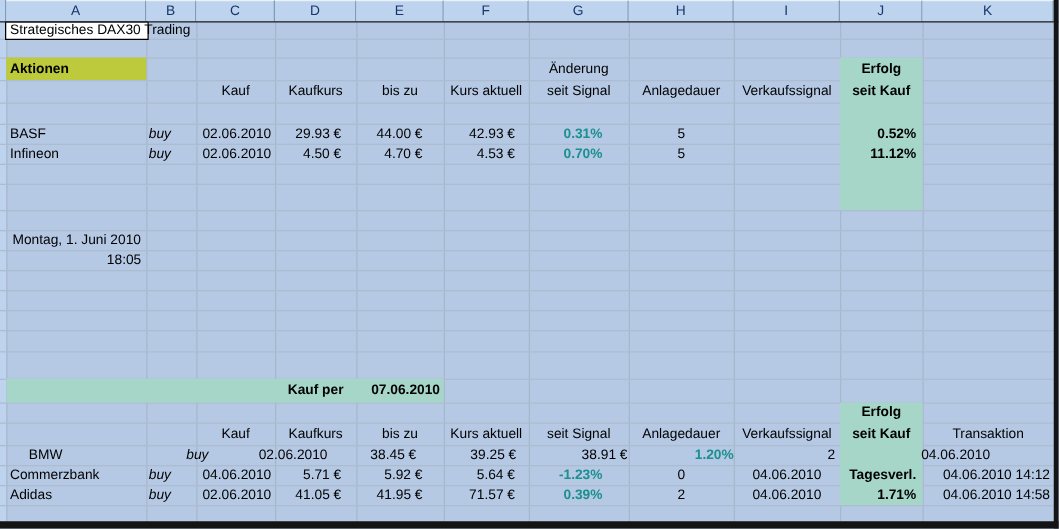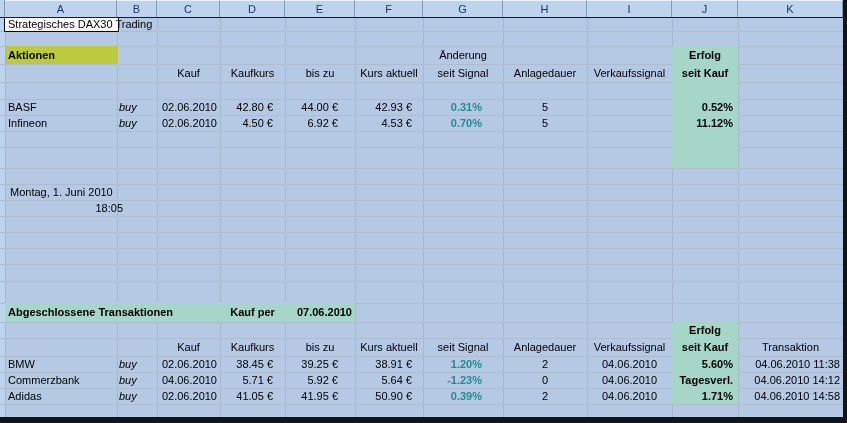--- a/index.html
+++ b/index.html
@@ -139,70 +139,69 @@
     <div class="cG hc">seit Signal</div>
     <div class="cH hc">Anlagedauer</div>
     <div class="cI hc">Verkaufssignal</div>
     <div class="cJ hc b">seit Kauf</div>
   </div>
 
   <div class="r" style="top:99px;height:16px;line-height:16px;">
     <div class="cA name">BASF</div>
     <div class="cB act">buy</div>
     <div class="cC vC">02.06.2010</div>
-    <div class="cD vD">42.80 €</div>
+    <div class="cD vD">29.93 €</div>
     <div class="cE vE">44.00 €</div>
     <div class="cF vF">42.93 €</div>
     <div class="cG vG">0.31%</div>
     <div class="cH vH">5</div>
     <div class="cJ vJ">0.52%</div>
   </div>
 
   <div class="r" style="top:115px;height:16px;line-height:16px;">
     <div class="cA name">Infineon</div>
     <div class="cB act">buy</div>
     <div class="cC vC">02.06.2010</div>
     <div class="cD vD">4.50 €</div>
-    <div class="cE vE">6.92 €</div>
+    <div class="cE vE">4.70 €</div>
     <div class="cF vF">4.53 €</div>
     <div class="cG vG">0.70%</div>
     <div class="cH vH">5</div>
     <div class="cJ vJ">11.12%</div>
   </div>
 
   <div class="r" style="top:184px;height:16px;line-height:16px;">
     <div class="cA" style="padding-left:5px">Montag, 1. Juni 2010</div>
   </div>
-  <div class="r" style="top:200px;height:16px;line-height:16px;margin-left:10px;">
+  <div class="r" style="top:200px;height:16px;line-height:16px;">
     <div class="cA rt">18:05</div>
   </div>
 
   <div class="r" style="top:303px;height:19px;line-height:19px;">
-    <div class="cA name b">Abgeschlossene Transaktionen</div>
     <div class="cD hc b">Kauf per</div>
     <div class="cE b" style="text-align:right;padding-right:3px">07.06.2010</div>
   </div>
 
   <div class="r" style="top:322px;height:16px;line-height:16px;">
     <div class="cJ hc b">Erfolg</div>
   </div>
 
   <div class="r" style="top:338px;height:18px;line-height:18px;">
     <div class="cC hc">Kauf</div>
     <div class="cD hc">Kaufkurs</div>
     <div class="cE hc">bis zu</div>
     <div class="cF hc">Kurs aktuell</div>
     <div class="cG hc">seit Signal</div>
     <div class="cH hc">Anlagedauer</div>
     <div class="cI hc">Verkaufssignal</div>
     <div class="cJ hc b">seit Kauf</div>
     <div class="cK hc">Transaktion</div>
   </div>
 
-  <div class="r" style="top:356px;height:16px;line-height:16px;">
+  <div class="r" style="top:356px;height:16px;line-height:16px;gap:15px;">
     <div class="cA name">BMW</div>
     <div class="cB act">buy</div>
     <div class="cC vC">02.06.2010</div>
     <div class="cD vD">38.45 €</div>
     <div class="cE vE">39.25 €</div>
     <div class="cF vF">38.91 €</div>
     <div class="cG vG">1.20%</div>
     <div class="cH vH">2</div>
     <div class="cI vI">04.06.2010</div>
     <div class="cJ vJ">5.60%</div>
@@ -222,21 +221,21 @@
     <div class="cJ vJ">Tagesverl.</div>
     <div class="cK vK">04.06.2010 14:12</div>
   </div>
 
   <div class="r" style="top:388px;height:16px;line-height:16px;">
     <div class="cA name">Adidas</div>
     <div class="cB act">buy</div>
     <div class="cC vC">02.06.2010</div>
     <div class="cD vD">41.05 €</div>
     <div class="cE vE">41.95 €</div>
-    <div class="cF vF">50.90 €</div>
+    <div class="cF vF">71.57 €</div>
     <div class="cG vG">0.39%</div>
     <div class="cH vH">2</div>
     <div class="cI vI">04.06.2010</div>
     <div class="cJ vJ">1.71%</div>
     <div class="cK vK">04.06.2010 14:58</div>
   </div>
 
   <div class="topline"></div>
   <div class="rightedge"></div>
   <div class="bottombar"></div>

